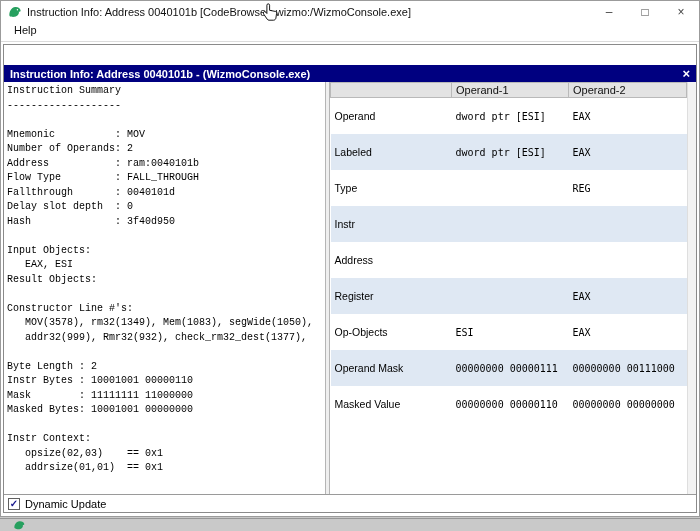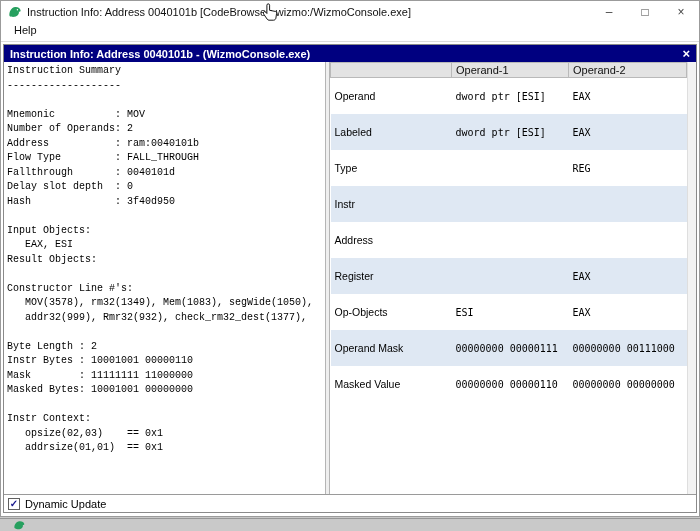--- a/index.html
+++ b/index.html
@@ -23,21 +23,21 @@
   .win-btn { width:36px; height:100%; display:flex; align-items:center; justify-content:center;
              font-size:12px; color:#444; }
   
   .menubar { flex:0 0 19px; display:flex; align-items:flex-start; padding-left:8px;
              font-size:11px; color:#111; border-bottom:1px solid #dcdcdc; background:#fff; }
   .menu-item { padding:1px 5px; }
   
   .dialog { flex:1; margin:2px 2px 3px 2px; border:1px solid #8a8a8a;
             display:flex; flex-direction:column; min-height:0; background:#fff; }
   .dialog-titlebar { flex:0 0 17px; background:#000080; color:#fff; display:flex;
-                     align-items:center; padding:0 6px; font-size:11px; font-weight:bold; }
+                     align-items:center; padding:0 6px; font-size:11px; font-weight:bold;margin-top:20px; }
   .dialog-title { white-space:nowrap; overflow:hidden; }
   .dialog-close { margin-left:auto; font-size:13px; font-weight:bold; line-height:1; color:#ffffff; }
   .dialog-content { flex:1; display:flex; min-height:0; }
   
   .left-panel { width:322px; flex:0 0 322px; background:#fff; padding:3px 3px;
                 overflow:hidden; border-right:1px solid #b5b5b5; }
   .sum-line { font-family:Liberation Mono, monospace; font-size:10px;
               height:14.5px; white-space:pre; color:#000; }
   .splitter { width:4px; flex:0 0 4px; background:#efefef; border-right:1px solid #b5b5b5; }
   

